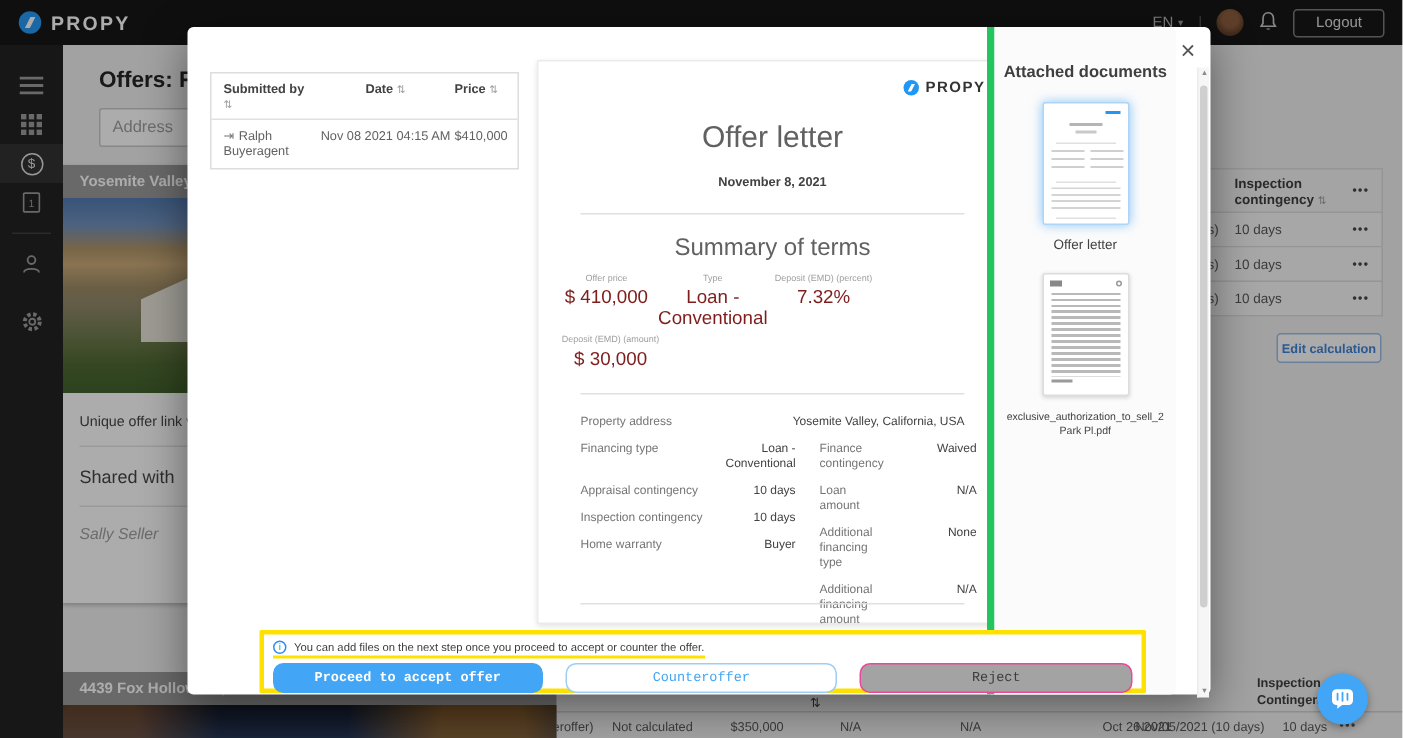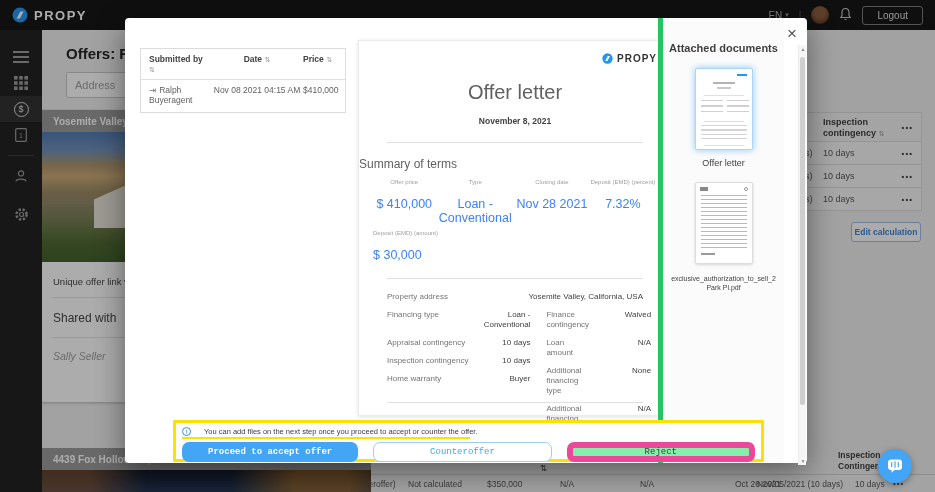--- a/index.html
+++ b/index.html
@@ -103,27 +103,27 @@
   .st-enter{color:#757575;margin-right:3px}
 
   
   .doc{position:absolute;left:233px;top:22px;width:314px;height:376px;background:#fff;
     border:1px solid #ebebeb;box-shadow:0 1px 4px rgba(0,0,0,.12)}
   .doc-logo{position:absolute;right:14px;top:12px;display:flex;align-items:center;gap:4px}
   .doc-logo b{font-size:10px;color:#333;letter-spacing:1px}
   .doc-title{text-align:center;margin-top:40px;font-size:20px;color:#616161;font-weight:400}
   .doc-date{text-align:center;margin-top:12px;font-size:8.5px;font-weight:bold;color:#424242}
   .doc-hr{border-top:1px solid #e0e0e0;margin:16px 28px 0}
-  .sum-title{text-align:left;margin-top:14px;font-size:12px;color:#616161;font-weight:400}
+  .sum-title{text-align:center;margin-top:14px;font-size:16px;color:#616161;font-weight:400}
   .sum-row{display:flex;padding:0 14px;margin-top:8px;text-align:center}
   .sum-col .lab{font-size:6px;color:#9e9e9e}
-  .sum-col .val{font-size:12.5px;color:#3b82f6;line-height:1.15;margin-top:12px}
+  .sum-col .val{font-size:12.5px;color:#7f1d1d;line-height:1.15;margin-top:2px}
   .sc1{width:22%}.sc2{width:28%}.sc3{width:26%}.sc4{width:24%}
   .sum-row2{padding:0 14px;margin-top:4px}
-  .sum-row2 .sum-col{width:24%;text-align:left}
+  .sum-row2 .sum-col{width:24%;text-align:center}
   .doc-details{padding:0 28px;margin-top:13px;font-size:8px;color:#616161}
   .addr-row{display:flex;justify-content:space-between;margin-bottom:9px}
   .addr-row .l{color:#757575}
   .addr-row .v{color:#424242}
   .det-cols{display:flex;gap:16px}
   .det-col{flex:1}
   .det-pair{display:flex;justify-content:space-between;gap:6px;margin-bottom:8px;line-height:1.25}
   .det-pair .l{color:#757575;flex:1}
   .det-pair .l.nw{white-space:nowrap}
   .det-pair .v{width:56px;text-align:right;color:#424242}
@@ -156,31 +156,31 @@
 
   
   .m-scroll{position:absolute;left:673px;top:27px;width:8px;height:420px;background:#f6f6f6;border-left:1px solid #ececec}
   .m-thumb{position:absolute;left:1px;right:1px;top:12px;height:348px;background:#cfcfcf;border-radius:4px;cursor:pointer}
   .m-arrow{position:absolute;left:0;width:8px;text-align:center;font-size:5px;color:#8a8a8a;cursor:pointer}
   .m-arrow.up{top:1px}.m-arrow.down{bottom:1px}
 
   
   .actions{position:absolute;left:48px;top:402px;width:591px;height:42px;background:#fff;
     border:3px solid #ffe100;z-index:5;padding:2px 6px;border-radius:1px}
-  .info-row{display:flex;align-items:center;gap:13px;height:12px;position:relative}
+  .info-row{display:flex;align-items:center;gap:5px;height:12px;position:relative}
   .info-icon{width:9px;height:9px;border:1px solid #2f8fe8;border-radius:50%;color:#2f8fe8;
     font-size:6.5px;line-height:8px;text-align:center;flex:none}
   .info-text{font-size:7.5px;color:#3c3c3c;white-space:nowrap}
   .info-underline{position:absolute;left:0;top:12px;width:288px;height:2px;background:#ffe100}
   .btn-row{display:flex;gap:15px;margin-top:5px}
   .btn{flex:1;height:20px;font-size:9px;display:flex;align-items:center;justify-content:center;
     border-radius:7px;cursor:pointer;font-family:Liberation Mono, monospace}
   .btn-accept{background:#42a5f5;color:#fff;font-weight:bold;border:none}
   .btn-counter{background:#fff;border:1px solid #9ecdf5;color:#42a5f5}
-  .btn-reject{background:#86efac;border:6px solid #ec4899;color:#3c3c3c}
+  .btn-reject{background:#a3a3a3;border:1px solid #ec4899;color:#3c3c3c}
 </style>
 </head>
 <body>
 
 <header class="topbar">
   <div class="brand">
     <svg width="16" height="16" viewBox="0 0 16 16">
       <circle cx="8" cy="8" r="7.5" fill="#2196f3"></circle>
       <path d="M4.6 11.6 L8.3 4.4 L11.6 4.4 L7.9 11.6 Z" fill="#fff"></path>
     </svg>
@@ -364,24 +364,20 @@
     <div class="sum-title">Summary of terms</div>
     <div class="sum-row">
       <div class="sum-col sc1">
           <div class="lab">Offer price</div>
           <div class="val">$ 410,000</div>
         </div>
       <div class="sum-col sc2">
           <div class="lab">Type</div>
           <div class="val">Loan - Conventional</div>
         </div>
-      <div class="sum-col sc3">
-          <div class="lab">Closing date</div>
-          <div class="val">Nov 28 2021</div>
-        </div>
       <div class="sum-col sc4">
           <div class="lab">Deposit (EMD) (percent)</div>
           <div class="val">7.32%</div>
         </div>
     </div>
     <div class="sum-row2">
       <div class="sum-col">
           <div class="lab">Deposit (EMD) (amount)</div>
           <div class="val">$ 30,000</div>
         </div>

